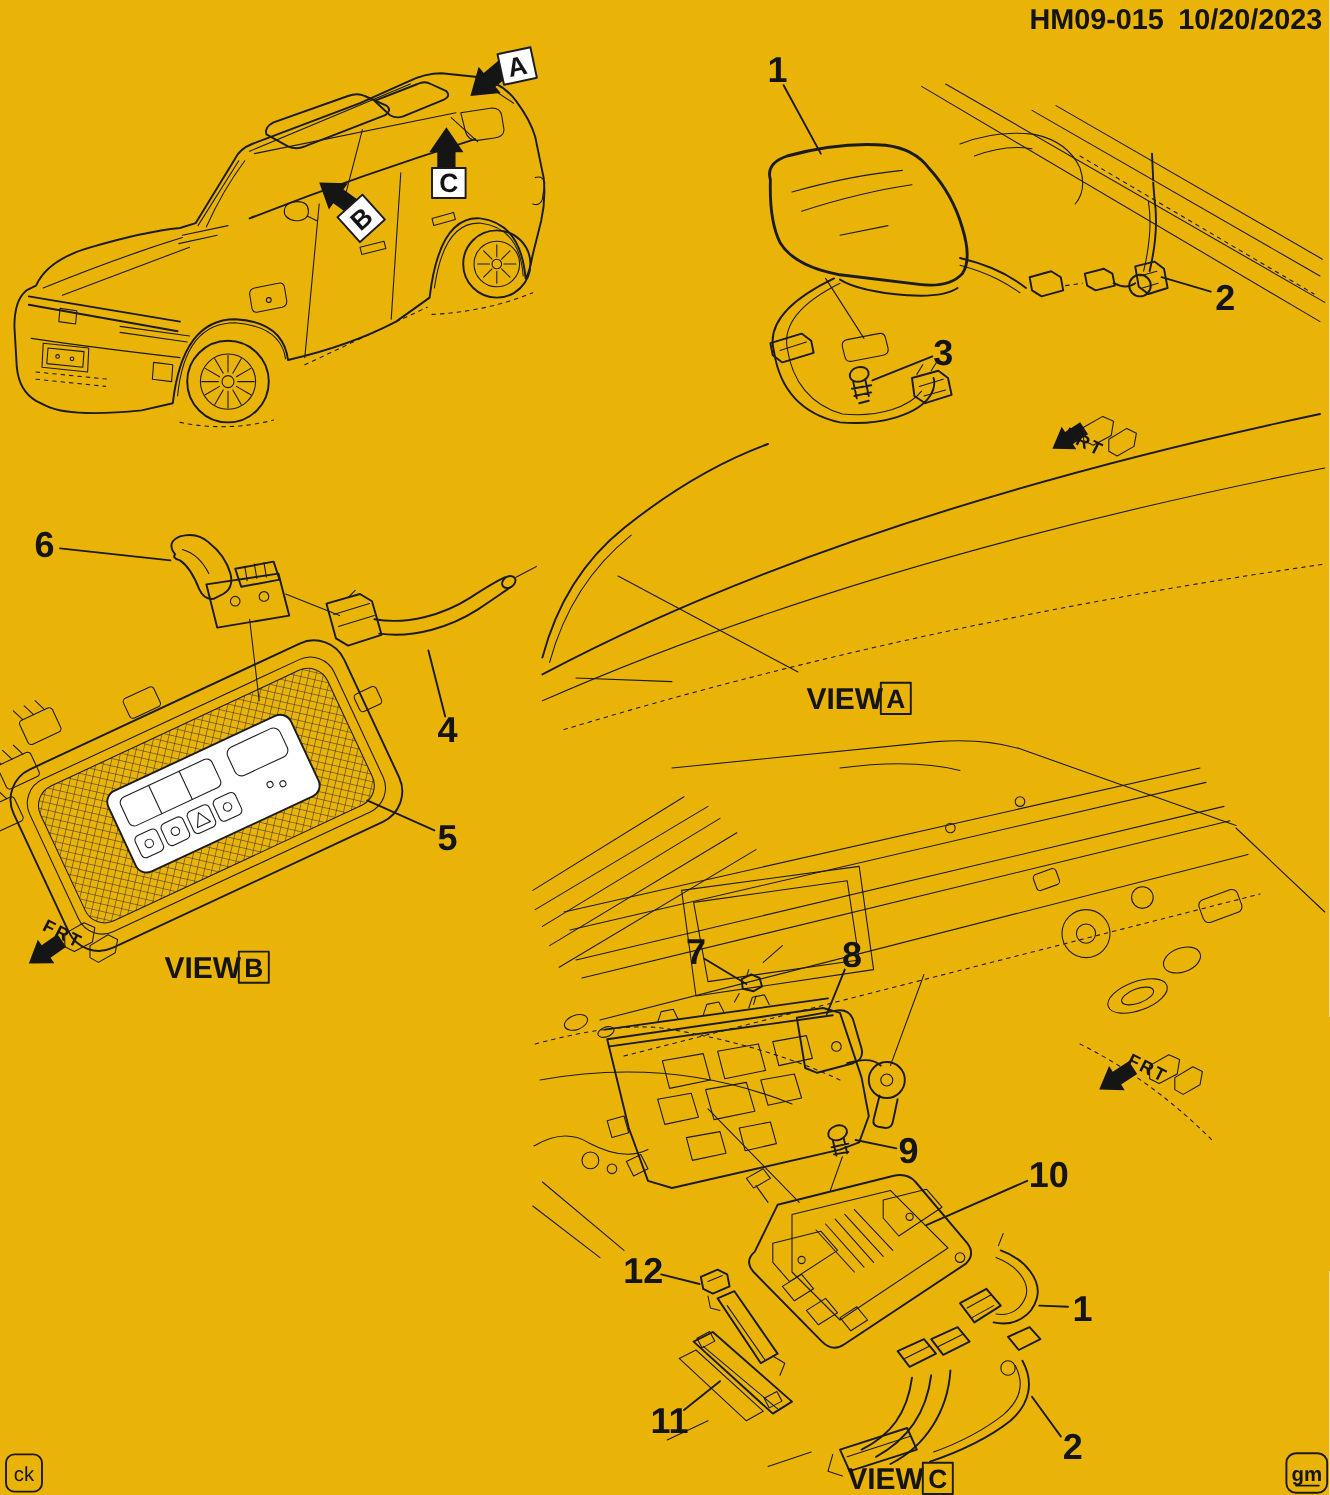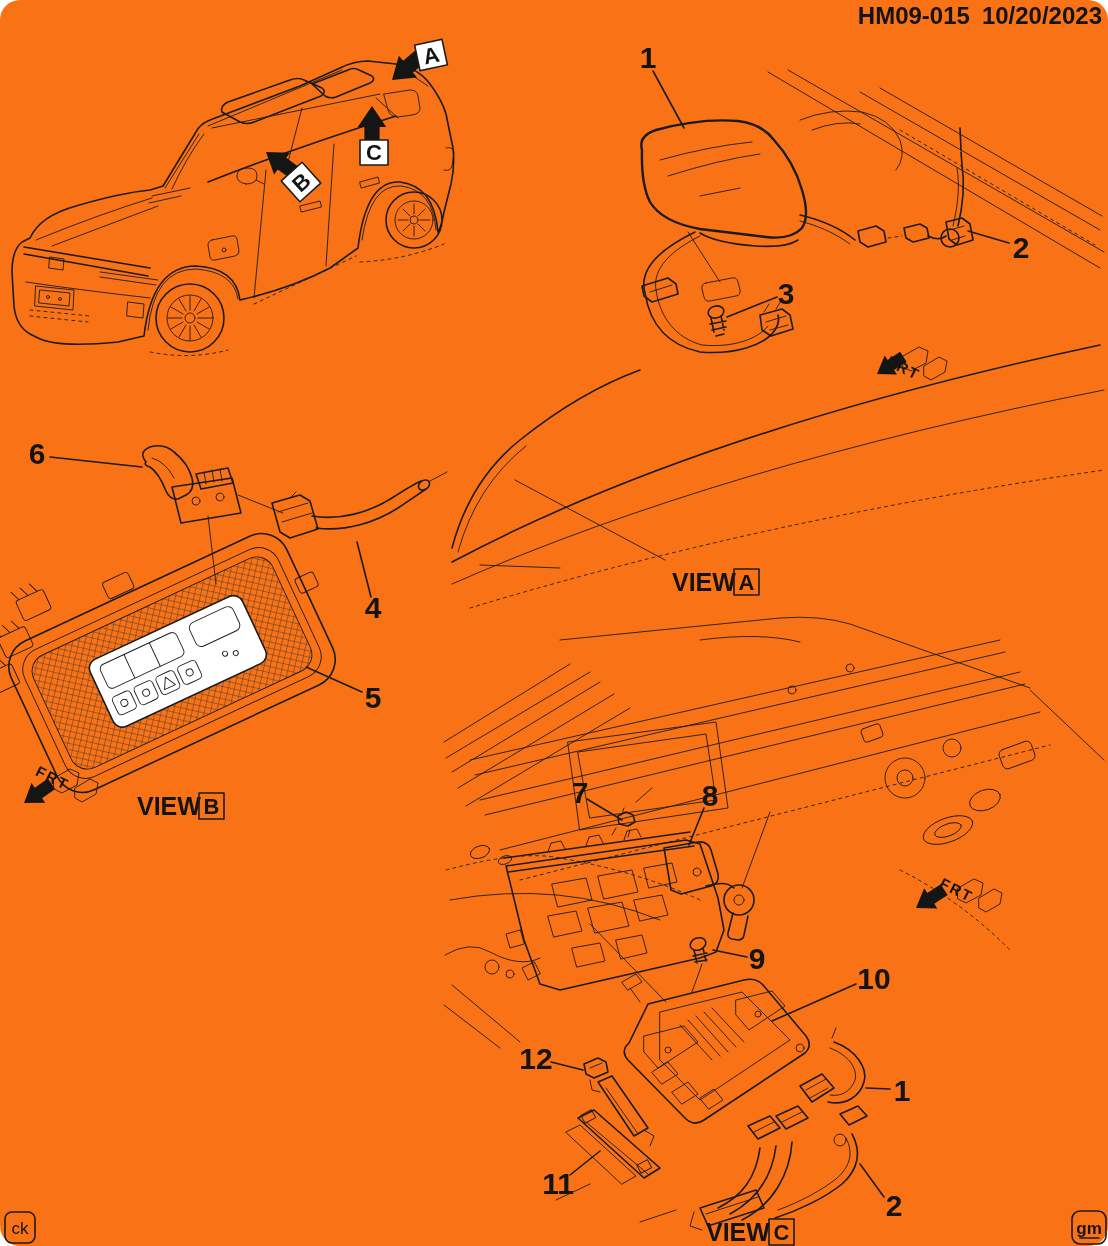--- a/index.html
+++ b/index.html
@@ -1,16 +1,16 @@
 <!DOCTYPE html>
 <html><head>
 <meta charset="utf-8">
 <style>
   html,body{margin:0;padding:0;background:#fff;}
-  .page{width:1108px;height:1246px;position:relative;background:#f97316;font-family:"Liberation Sans",sans-serif;border-radius:20px;}
+  .page{width:1108px;height:1246px;position:relative;background:#eab308;font-family:"Liberation Sans",sans-serif;}
   svg{display:block;}
   .ln{fill:none;stroke:#1b1b1b;stroke-width:1.6;stroke-linecap:round;stroke-linejoin:round;}
   .tn{fill:none;stroke:#1b1b1b;stroke-width:0.9;stroke-linecap:round;stroke-linejoin:round;}
   .tk{fill:none;stroke:#1b1b1b;stroke-width:2.4;stroke-linecap:round;stroke-linejoin:round;}
   .ds{stroke-dasharray:3 4;}
   .blk{fill:#151515;stroke:none;}
   .wt{fill:#fff;}
   .num{font:bold 30px "Liberation Sans",sans-serif;fill:#141414;text-anchor:middle;}
   .vw{font:bold 25px "Liberation Sans",sans-serif;fill:#141414;}
   .bx{font:bold 22px "Liberation Sans",sans-serif;fill:#141414;text-anchor:middle;}

